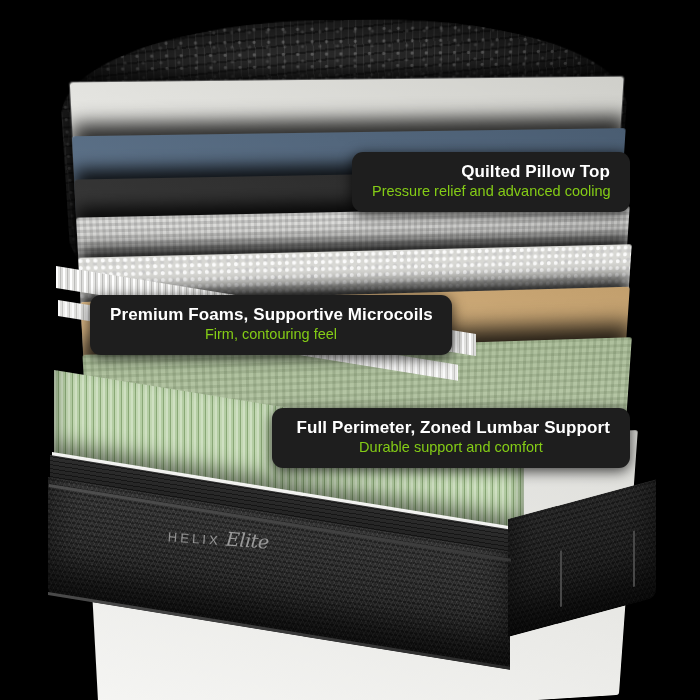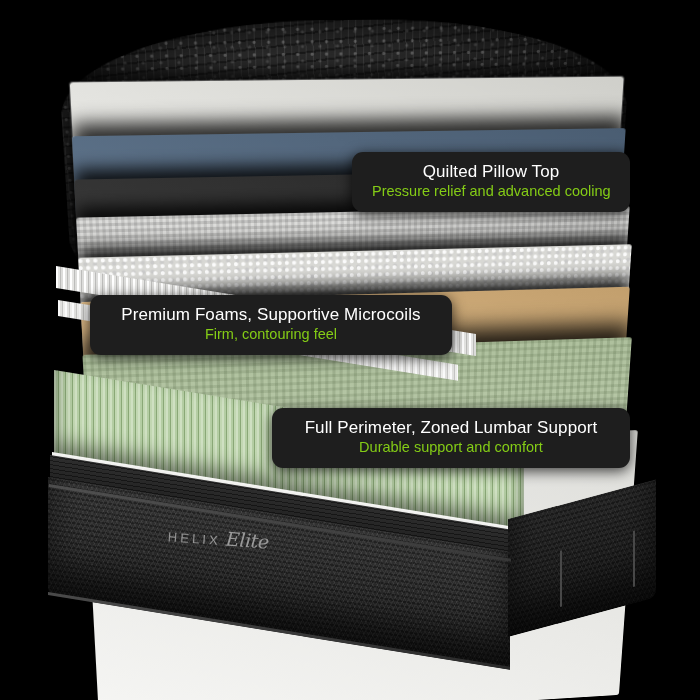--- a/index.html
+++ b/index.html
@@ -92,24 +92,25 @@
     background: #1e1e1e;
     border-radius: 11px;
     padding: 9px 20px 11px;
     box-sizing: border-box;
     text-align: center;
     box-shadow: 0 3px 14px rgba(0,0,0,.75);
   }
   .badge-title {
     color: #ffffff;
     font-size: 17px;
-    font-weight: normal;
+    font-weight: bold;
     line-height: 21px;
     letter-spacing: .1px;
     white-space: nowrap;
+    text-align: right;
   }
   .badge-sub {
     color: #84cc16;
     font-size: 14.5px;
     font-weight: normal;
     line-height: 19px;
     white-space: nowrap;
   }
 
   

